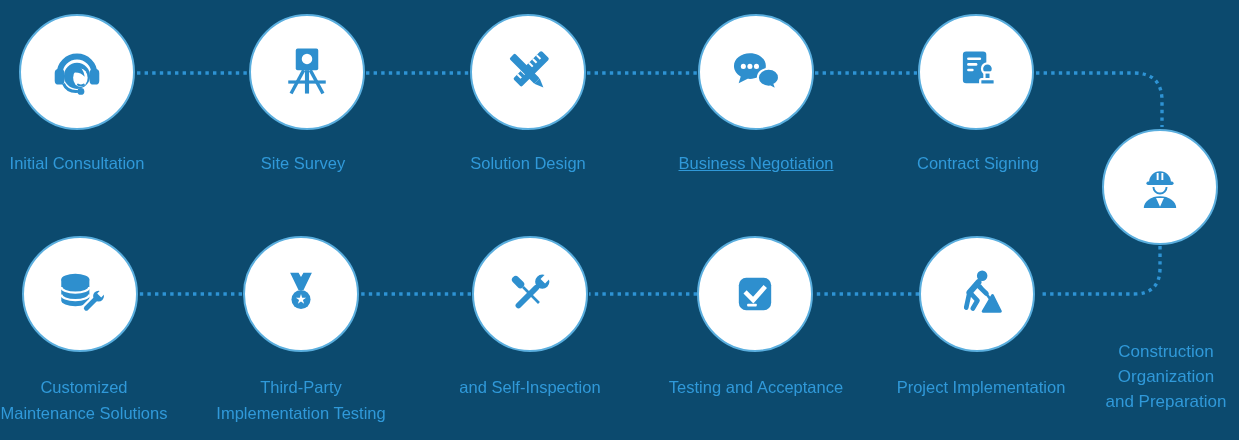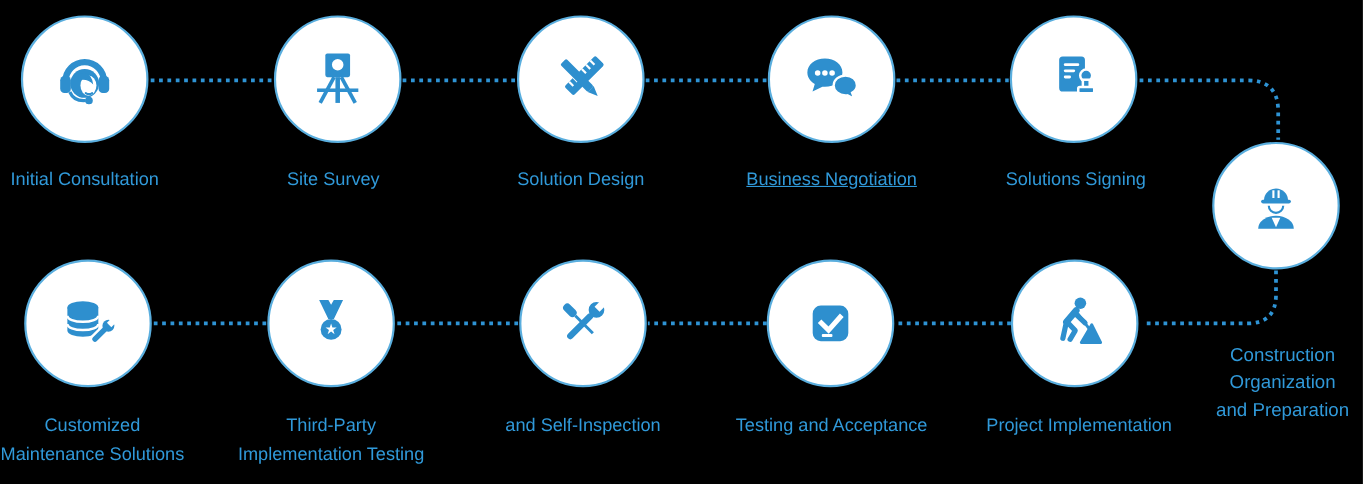--- a/index.html
+++ b/index.html
@@ -1,19 +1,19 @@
 <!DOCTYPE html>
 <html><head>
 <meta charset="utf-8">
 <style>
   html,body{margin:0;padding:0;background:#fff;}
   .canvas{
     position:relative;
     width:1239px;height:440px;
-    background:#000000;
+    background:#0c4a6e;
     font-family:"Liberation Sans", sans-serif;
     overflow:hidden;
   }
   .connectors{position:absolute;left:0;top:0;}
   .circle{
     position:absolute;
     width:116px;height:116px;
     box-sizing:border-box;
     border:2px solid #5aaede;
     border-radius:50%;
@@ -24,21 +24,21 @@
   .label{
     position:absolute;
     transform:translateX(-50%);
     text-align:center;
     color:#3099d9;
     font-size:16.5px;
     line-height:26px;
     white-space:nowrap;
   }
   .label .ln{display:block;}
-  .label.right{font-size:17px;line-height:25px;}
+  .label.right{font-size:17px;line-height:25px;margin-top:29px;}
 </style>
 </head>
 <body>
 
 <div class="canvas">
 
   <svg class="connectors" width="1239" height="440" viewBox="0 0 1239 440">
     <g fill="none" stroke="#2e93d4" stroke-width="3.4" stroke-dasharray="3.4 4.2">
       <path d="M137 73 H248"></path>
       <path d="M366 73 H469"></path>
@@ -127,21 +127,21 @@
       <rect x="22.5" y="22.5" width="11" height="2.8" rx="1.4" fill="#fff"></rect>
       <rect x="22.5" y="28.5" width="7" height="2.8" rx="1.4" fill="#fff"></rect>
       <g fill="currentColor" stroke="#fff" stroke-width="2.4">
         <circle cx="44.2" cy="28.5" r="5.8"></circle>
         <rect x="41" y="32.5" width="6.6" height="7.5"></rect>
         <rect x="36.5" y="39.5" width="15.5" height="6" rx="1.6"></rect>
       </g>
     </svg>
   </div>
   <div class="label" style="left:978px;top:150px;">
-    <span class="ln">Solutions Signing</span>
+    <span class="ln">Contract Signing</span>
   </div>
 
   <div class="circle" style="left:1102px;top:129px;">
     <svg width="56" height="56" viewBox="0 0 64 64">
       <path fill="currentColor" d="M19.5 26.5 a12.5 12.5 0 0 1 25 0 z"></path>
       <rect x="16.5" y="25.8" width="31" height="3.8" rx="1.9" fill="currentColor"></rect>
       <rect x="28.2" y="16" width="2.2" height="8" fill="#fff"></rect>
       <rect x="33.6" y="16" width="2.2" height="8" fill="#fff"></rect>
       <path d="M24.5 32 a7.5 7.5 0 0 0 15 0" fill="none" stroke="currentColor" stroke-width="2.2"></path>
       <path fill="currentColor" d="M13.5 56 a18.5 13.5 0 0 1 37 0 z"></path>

